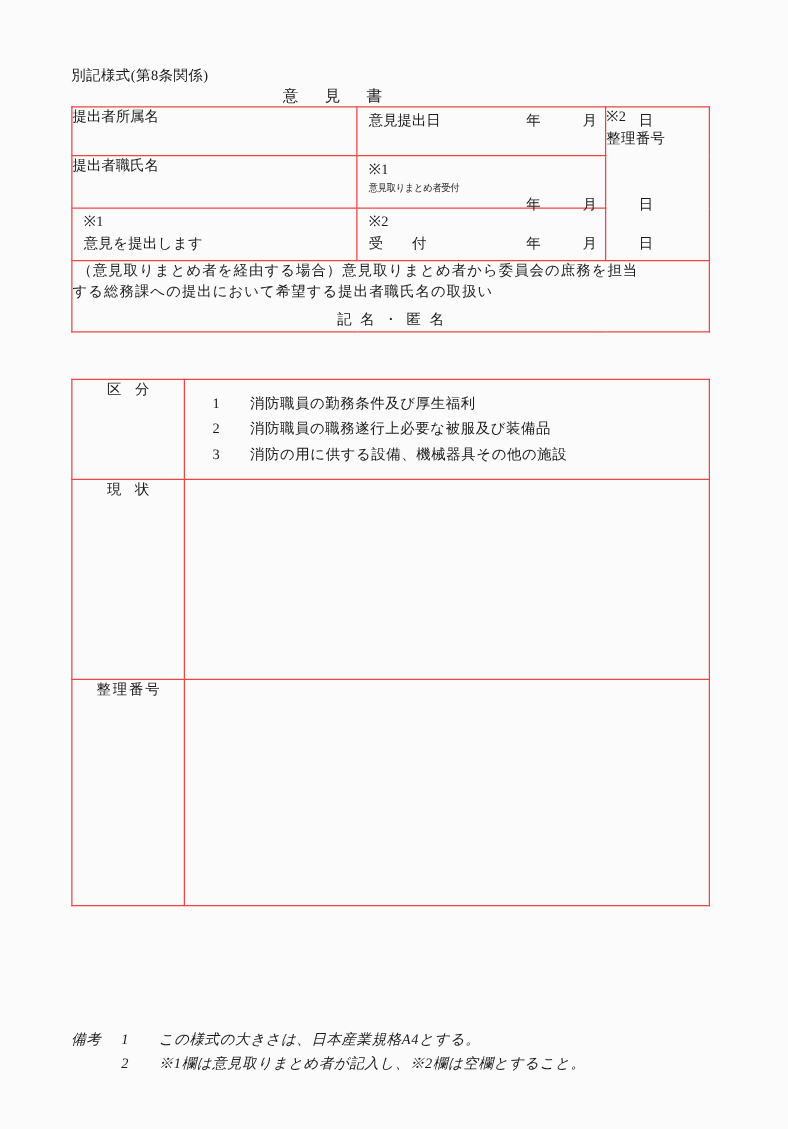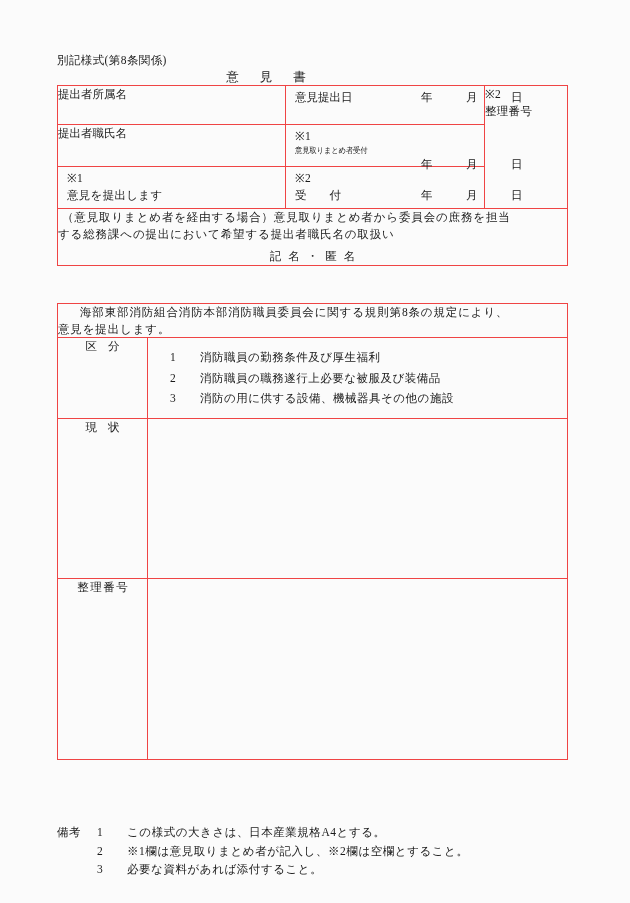--- a/index.html
+++ b/index.html
@@ -162,21 +162,21 @@
 
   
   #footnotes {
     position: absolute;
     left: 57px;
     top: 800px;
     font-size: 11.5px;
     line-height: 1.62;
     letter-spacing: 0.55px;
   }
-  .fn-row { display: block; white-space: nowrap; }
+  .fn-row { display: block; white-space: nowrap; font-style: italic; }
   .fn-head {
     display: inline-block;
     width: 40px;
   }
   .fn-num {
     display: inline-block;
     width: 30px;
     text-align: left;
   }
   .fn-indent { display: inline-block; width: 40px; }
@@ -262,26 +262,20 @@
       </tr>
     </tbody>
   </table>
 
   <table class="tbl" id="table-two">
     <colgroup>
       <col style="width:90px">
       <col style="width:420px">
     </colgroup>
     <tbody>
-      <tr>
-        <td class="statement" colspan="2">
-          <span class="s1">海部東部消防組合消防本部消防職員委員会に関する規則第8条の規定により、</span>
-          <span class="s2">意見を提出します。</span>
-        </td>
-      </tr>
 
 
       <tr>
         <td class="cell-mid" style="height:78px;">
           <div class="rowlabel">区分</div>
         </td>
         <td>
           <div class="kubun-list">
             <span class="item">
               <span class="num">1</span><span>消防職員の勤務条件及び厚生福利</span>
@@ -316,18 +310,15 @@
     </tbody>
   </table>
 
   <div id="footnotes">
     <span class="fn-row">
       <span class="fn-head">備考</span><span class="fn-num">1</span><span>この様式の大きさは、日本産業規格A4とする。</span>
     </span>
     <span class="fn-row">
       <span class="fn-indent"></span><span class="fn-num">2</span><span>※1欄は意見取りまとめ者が記入し、※2欄は空欄とすること。</span>
     </span>
-    <span class="fn-row">
-      <span class="fn-indent"></span><span class="fn-num">3</span><span>必要な資料があれば添付すること。</span>
-    </span>
   </div>
 
 </div>
 
 </body></html>

